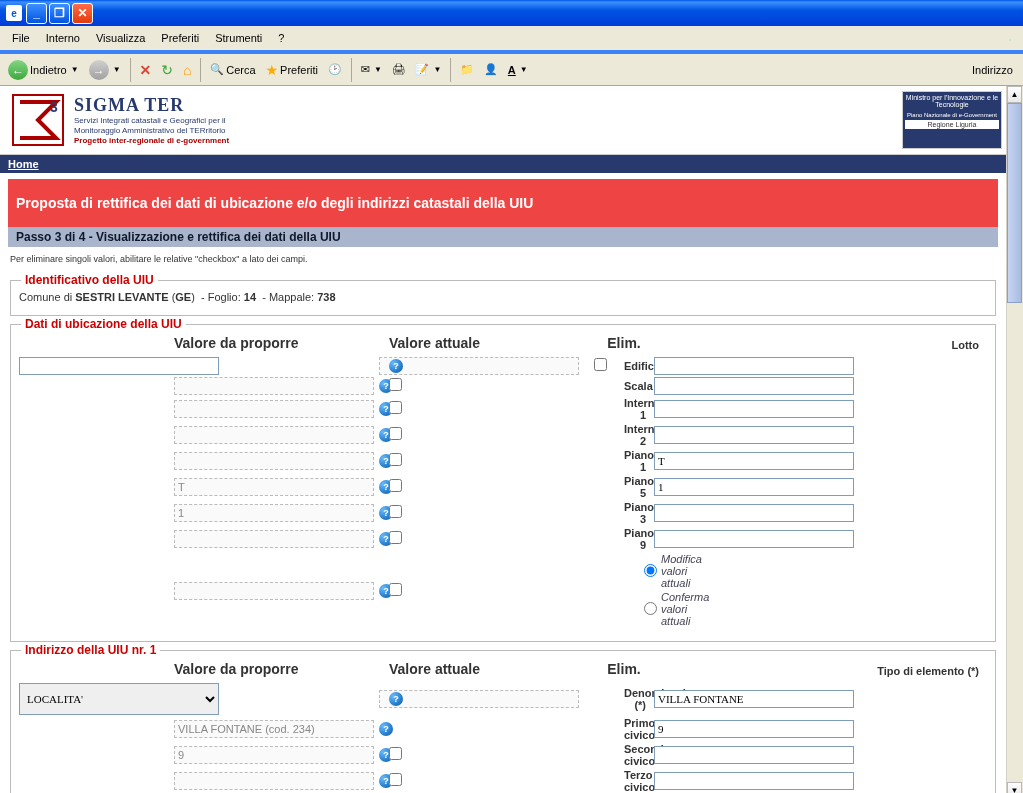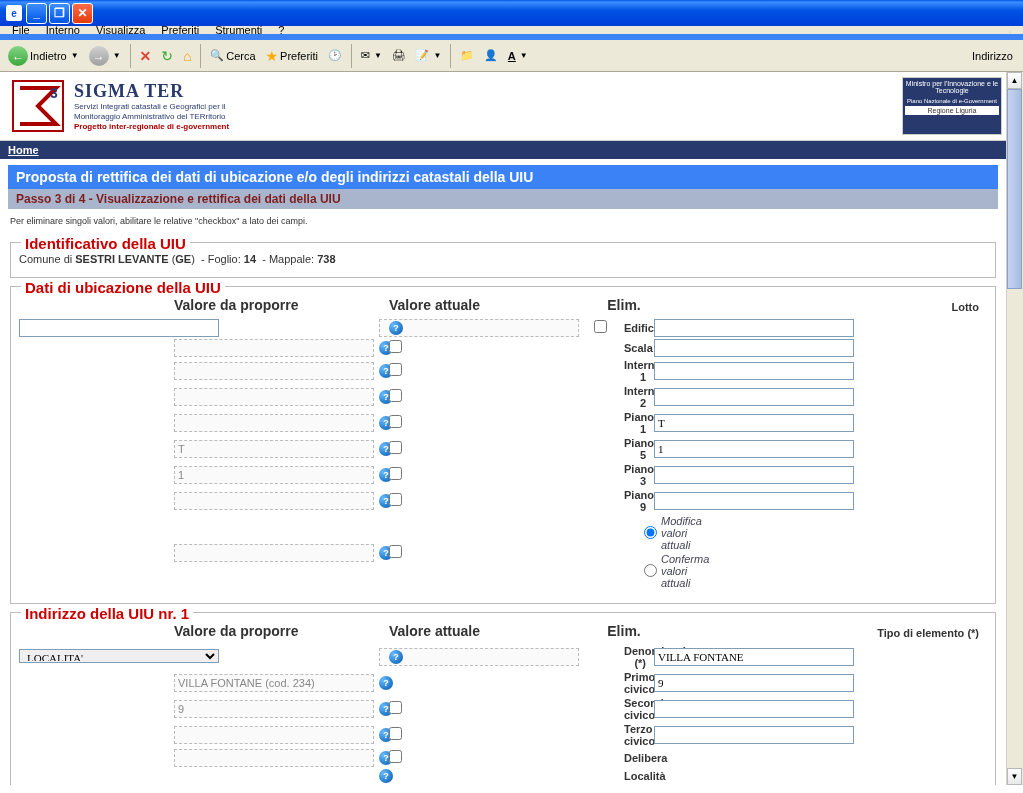--- a/index.html
+++ b/index.html
@@ -8,21 +8,21 @@
 
 .titlebar { background: linear-gradient(to bottom, #0054e3, #3d8fff 8%, #0054e3 40%, #003dd9); height: 26px; display: flex; align-items: center; padding: 0 2px; color: #fff; }
 .titlebar .ie-icon { width: 16px; height: 16px; margin: 0 4px; background: #fff; border-radius: 2px; display: inline-flex; align-items: center; justify-content: center; color: #0054e3; font-weight: bold; font-size: 10px; }
 .titlebar .title-text { flex: 1; font-size: 12px; font-weight: bold; padding-left: 2px; }
 .win-btns { display: flex; gap: 2px; }
 .win-btn { width: 21px; height: 21px; border: 1px solid #fff; border-radius: 3px; display: flex; align-items: center; justify-content: center; font-weight: bold; font-size: 12px; color: #fff; }
 .win-min, .win-max { background: linear-gradient(to bottom, #3d8fff, #0054e3); }
 .win-close { background: linear-gradient(to bottom, #ff6b4a, #e33b0b); }
 
 
-.menubar { background: #ece9d8; height: 14px; display: flex; align-items: center; border-bottom: 6px solid #3b82f6; padding: 0 4px; }
+.menubar { background: #ece9d8; height: 28px; display: flex; align-items: center; border-bottom: 4px solid #3b82f6; padding: 0 4px; }
 .menubar span { padding: 2px 8px; font-size: 11px; }
 .menubar .right-icon { margin-left: auto; width: 18px; height: 18px; }
 
 
 .toolbar { background: #ece9d8; height: 32px; display: flex; align-items: center; border-bottom: 1px solid #aca899; padding: 0 4px; gap: 2px; }
 .tb-btn { display: flex; align-items: center; padding: 2px 4px; gap: 2px; }
 .tb-icon { width: 20px; height: 20px; border-radius: 50%; display: inline-flex; align-items: center; justify-content: center; font-size: 12px; }
 .tb-back { background: linear-gradient(to bottom, #84d584, #3ca83c); color: #fff; }
 .tb-fwd { background: linear-gradient(to bottom, #d0d0d0, #a0a0a0); color: #fff; }
 .tb-stop { color: #d43; font-weight: bold; font-size: 14px; }
@@ -54,36 +54,36 @@
 .header-right { margin-left: auto; display: flex; gap: 4px; padding-right: 4px; }
 .govt-badge { width: 100px; height: 58px; background: #283a6d; border: 1px solid #ccc; color: #fff; font-size: 7px; padding: 2px; text-align: center; }
 .region-badge { background: #fff; color: #333; margin-top: 2px; padding: 1px; }
 
 
 .navbar { background: #283a6d; height: 18px; display: flex; align-items: center; padding: 0 8px; }
 .navbar a { color: #fff; font-size: 11px; font-weight: bold; text-decoration: underline; }
 
 
 .page { padding: 6px 8px; }
-.page-title-bar { background: #3b82f6; color: #fff; padding: 4px 8px; font-size: 14px; font-weight: bold; }
-.page-subtitle-bar { background: #a8b5cc; color: #7f1d1d; padding: 3px 8px; font-size: 12px; font-weight: bold; }
+.page-title-bar { background: #ef4444; color: #fff; padding: 16px 8px; font-size: 14px; font-weight: bold; }
+.page-subtitle-bar { background: #a8b5cc; color: #0f172a; padding: 3px 8px; font-size: 12px; font-weight: bold; }
 .help-text { font-size: 9px; color: #333; padding: 6px 2px; line-height: 1.4; }
 
 
 .fset { border: 1px solid #bbb; margin: 8px 2px; padding: 10px 8px 12px; position: relative; }
-.fset-legend { position: absolute; top: -8px; left: 10px; background: #fff; padding: 0 4px; color: #c00; font-weight: bold; font-size: 15px; }
+.fset-legend { position: absolute; top: -8px; left: 10px; background: #fff; padding: 0 4px; color: #c00; font-weight: bold; font-size: 12px; }
 .ident-text { font-size: 11px; color: #333; }
 .ident-text b { font-weight: bold; }
 
 
 .form-grid { display: grid; grid-template-columns: 155px 205px 10px 205px 30px 30px 1fr; gap: 2px 0; align-items: center; }
 .col-header { font-weight: bold; font-size: 14px; color: #333; padding-bottom: 4px; }
 .row-label { text-align: right; font-weight: bold; font-size: 11px; padding-right: 8px; color: #333; }
 .input-cell input, .input-cell select { width: 200px; height: 18px; border: 1px solid #7f9db9; font-size: 11px; padding: 1px 3px; font-family: Tahoma; }
-.input-cell select { height: 14px; }
+.input-cell select { height: 32px; }
 .readonly-cell input { width: 200px; height: 18px; border: 1px dashed #bbb; background: #fafafa; color: #888; font-size: 11px; padding: 1px 3px; }
 .help-icon { width: 14px; height: 14px; border-radius: 50%; background: radial-gradient(circle at 30% 30%, #6bf, #05a); color: #fff; display: inline-flex; align-items: center; justify-content: center; font-size: 9px; font-weight: bold; cursor: pointer; }
 .elim-check { width: 13px; height: 13px; }
 
 
 .radio-opts { padding-left: 20px; }
 .radio-opt { display: flex; align-items: center; gap: 4px; font-style: italic; color: #445; font-size: 11px; margin-bottom: 2px; }
 .radio-opt input { margin: 0; }
 </style>
 </head>

